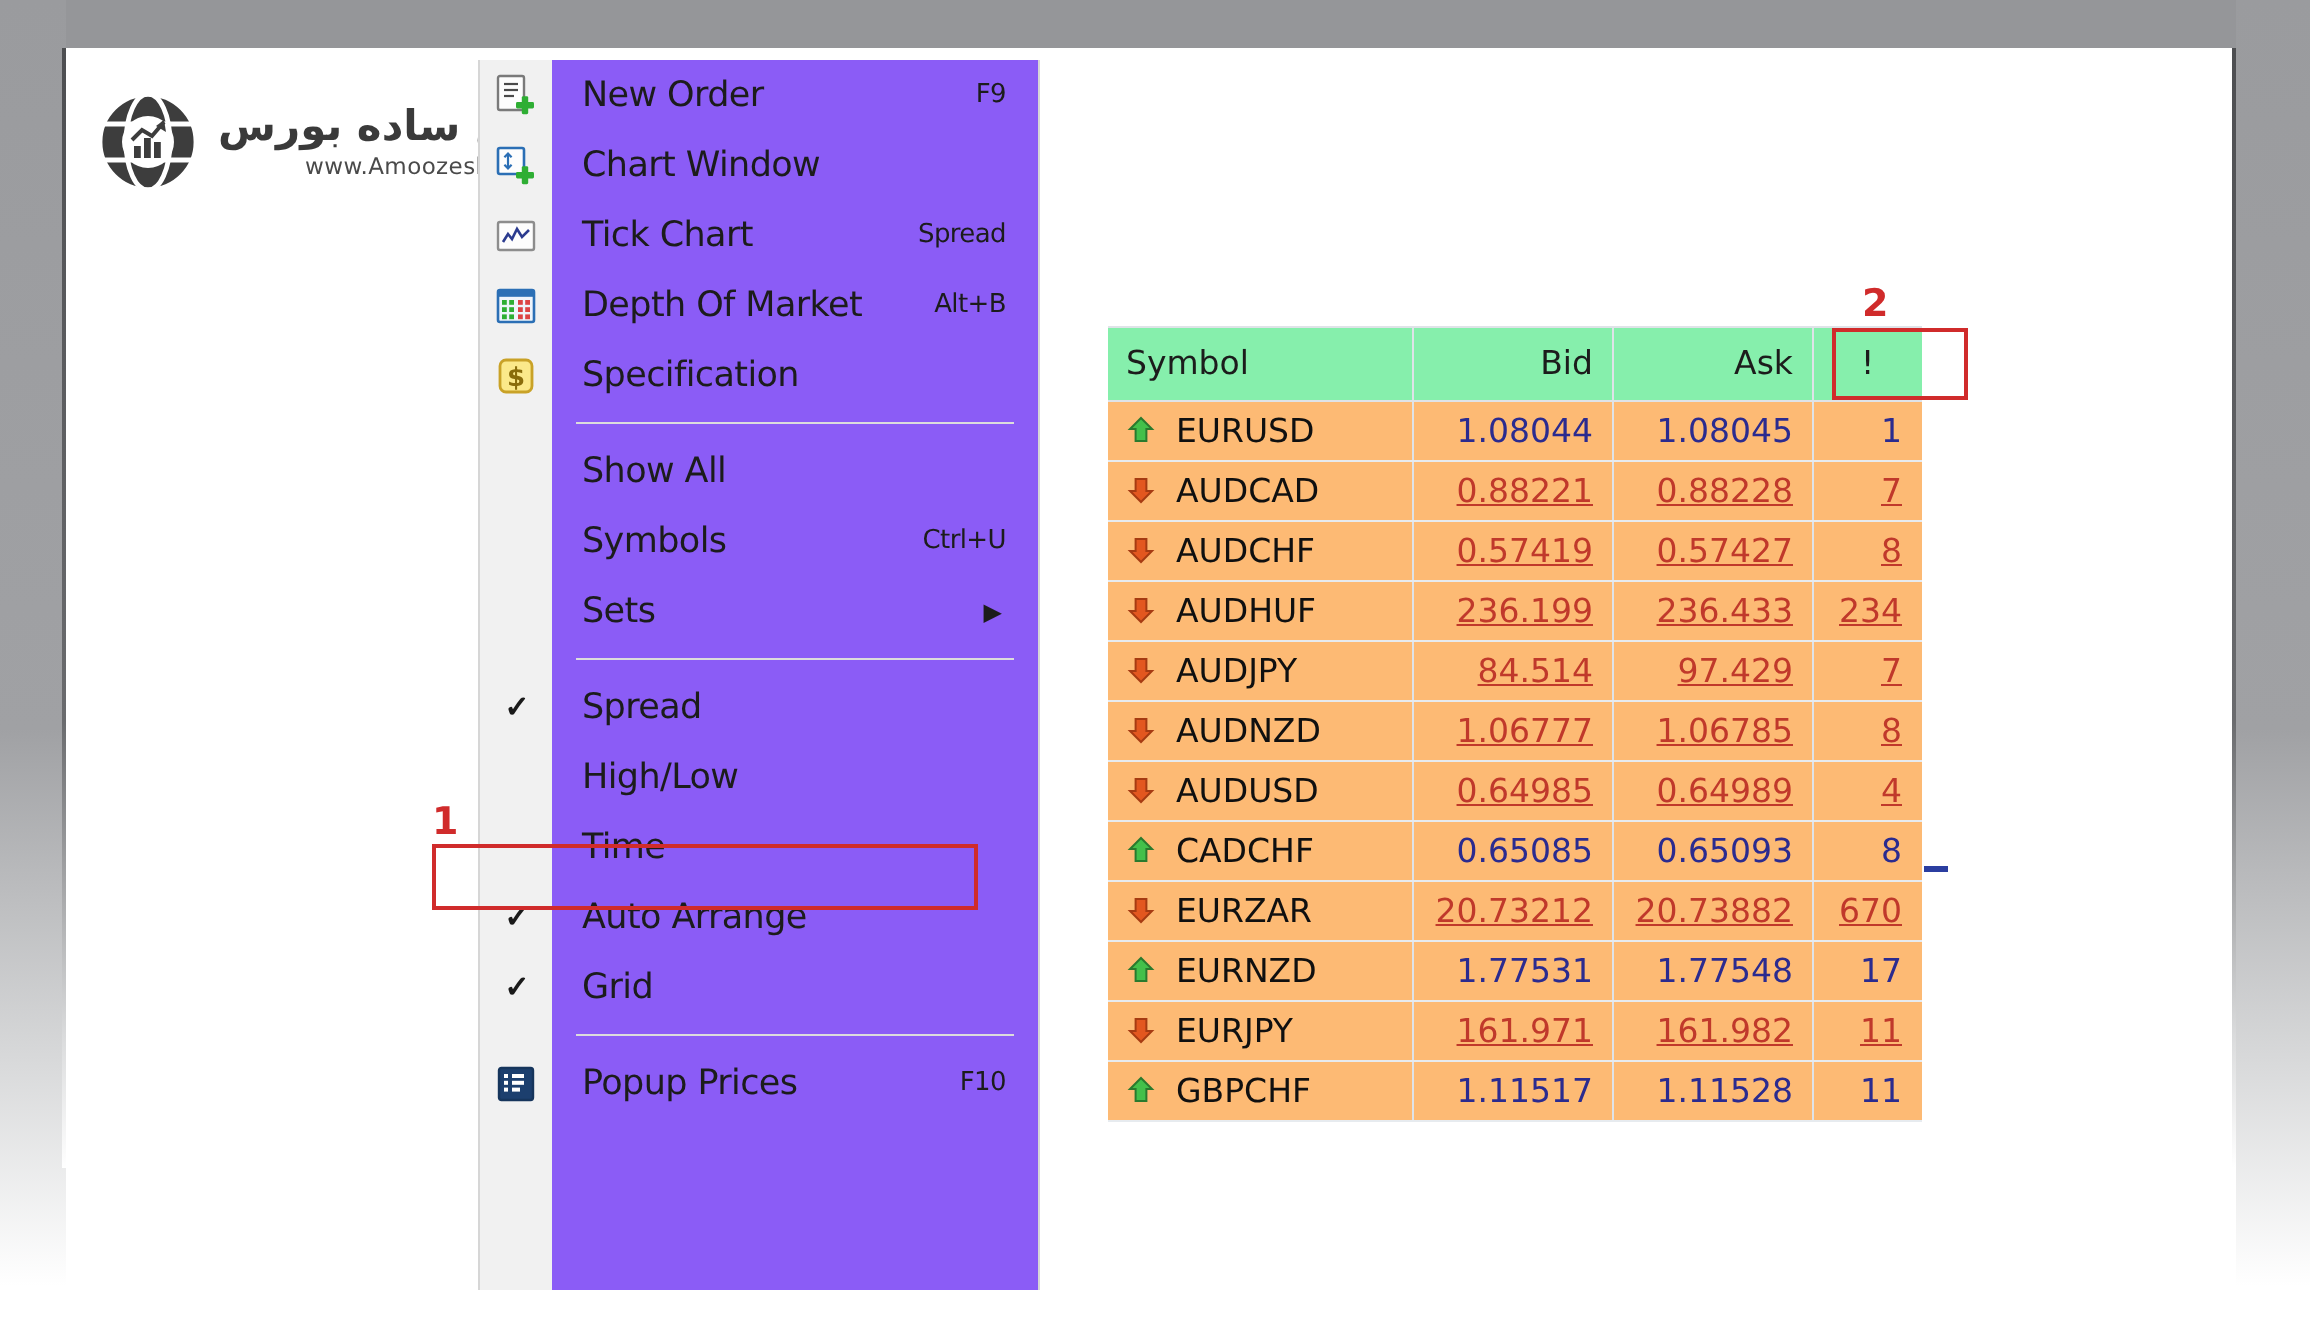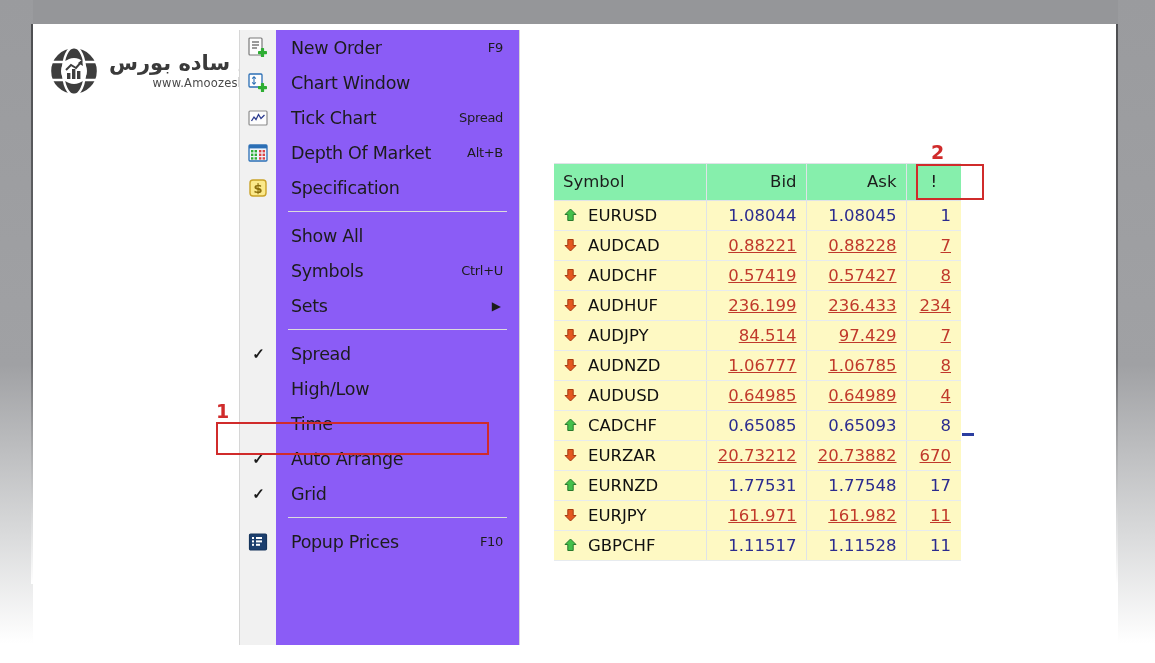--- a/index.html
+++ b/index.html
@@ -123,21 +123,21 @@
   }
   .mw th.c-sym { text-align: left; width: 152px; }
   .mw th.c-bid { text-align: right; width: 100px; }
   .mw th.c-ask { text-align: right; width: 100px; }
   .mw th.c-sp  { text-align: center; width: 55px; border-right: none; }
   .mw td {
     font-size: 16.5px; height: 30px;
     font-family: "DejaVu Sans", sans-serif;
     border-right: 1px solid #dfe3e8;
     border-bottom: 1px solid #e7ebef;
-    padding: 0 9px; background: #fef9c3;
+    padding: 0 9px; background: #fdba74;
   }
   .mw td.c-sym { text-align: left; color: #101010; position: relative; padding-left: 34px; }
   .mw td.c-bid, .mw td.c-ask { text-align: right; }
   .mw td.c-sp { text-align: right; border-right: none; padding-right: 10px; }
   .up { color: #2b2b8f; }
   .down { color: #c0392b; text-decoration: underline; }
   .arrow {
     position: absolute; left: 9px; top: 50%; transform: translateY(-50%);
     width: 15px; height: 15px;
   }

